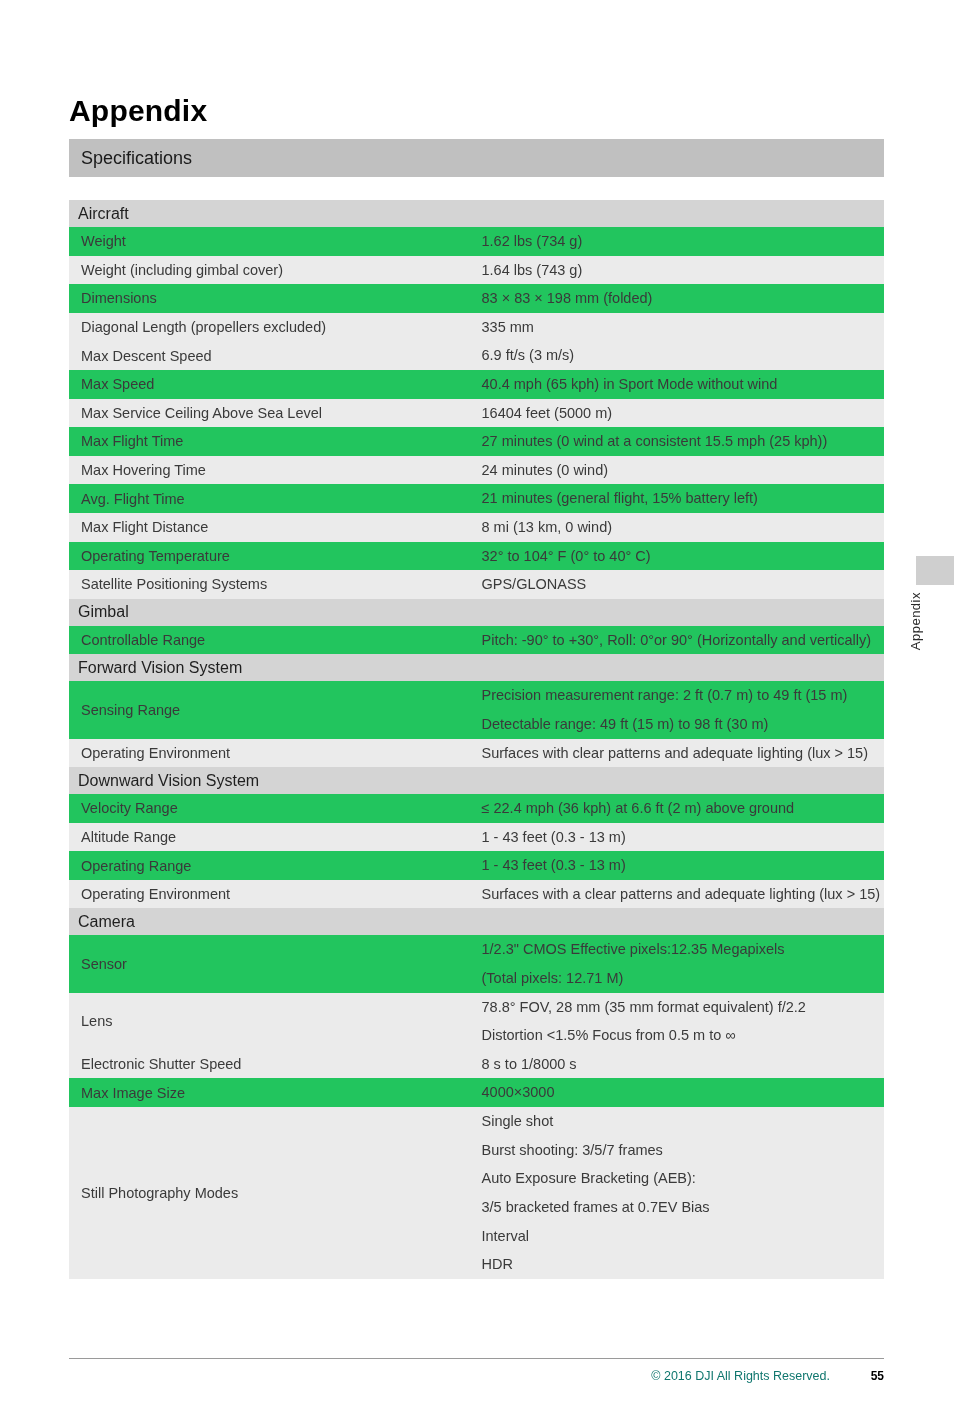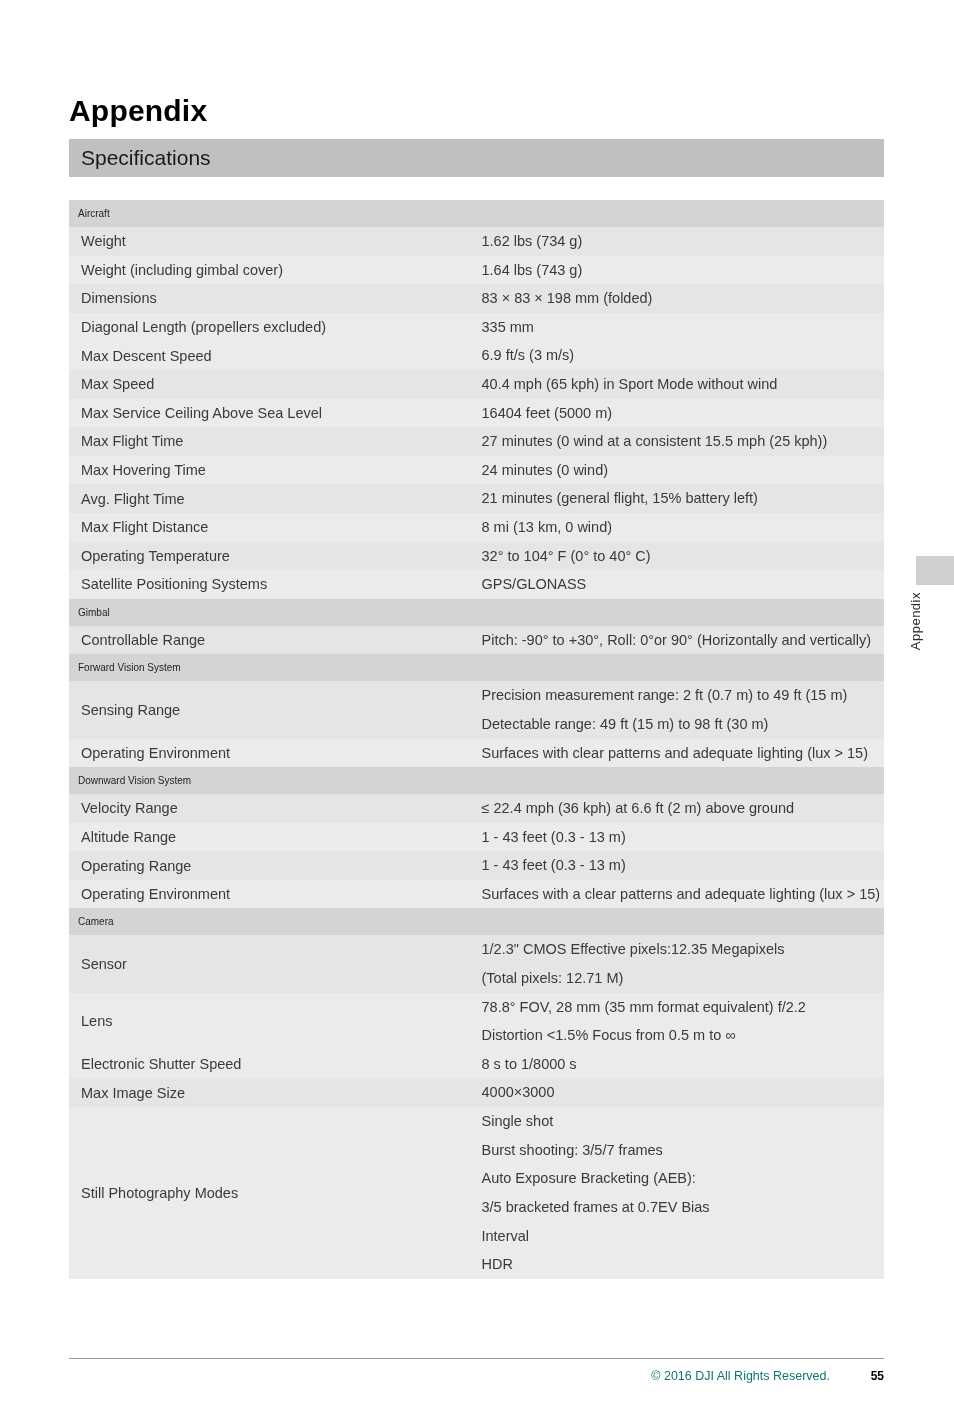--- a/index.html
+++ b/index.html
@@ -33,21 +33,21 @@
     left: 69px;
     top: 139px;
     width: 815px;
     height: 38px;
     background: #c0c0c0;
     display: flex;
     align-items: center;
   }
   .section-banner .banner-text {
     padding-left: 12px;
-    font-size: 21px;
+    font-size: 18px;
     color: #1a1a1a;
     font-weight: normal;
   }
 
   
   .spec-table {
     position: absolute;
     left: 69px;
     top: 200px;
     width: 815px;
@@ -56,26 +56,26 @@
     font-size: 14.5px;
   }
   .spec-table td {
     padding: 0;
     vertical-align: middle;
   }
 
   .row-group td {
     background: #d4d4d4;
     height: 27px;
-    font-size: 10px;
+    font-size: 16px;
     color: #1f1f1f;
     padding-left: 9px;
   }
 
-  .row-even td { background: #e5e5e5; }
+  .row-even td { background: #22c55e; }
   .row-odd  td { background: #ebebeb; }
 
   .cell-label {
     width: 322px;
     padding-left: 12px !important;
     color: #3a3a3a;
   }
   .cell-value {
     padding-left: 5px !important;
     color: #3a3a3a;

